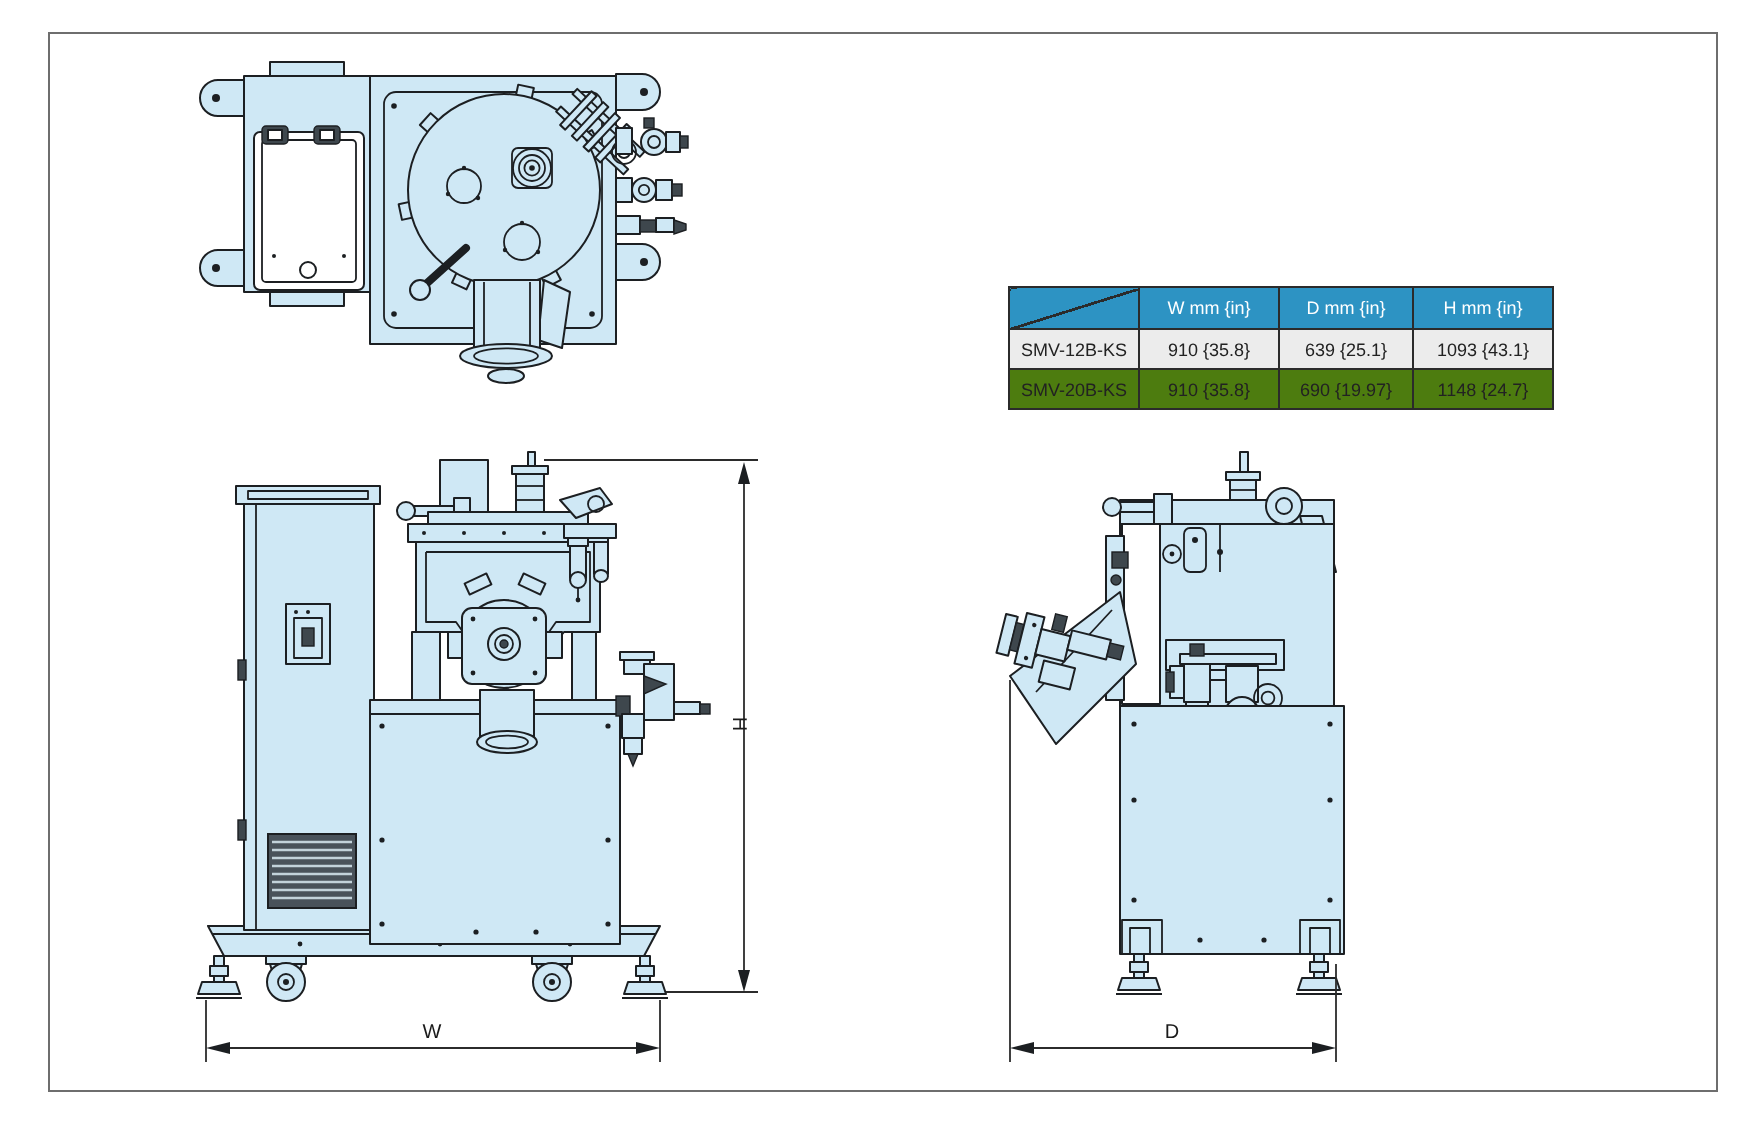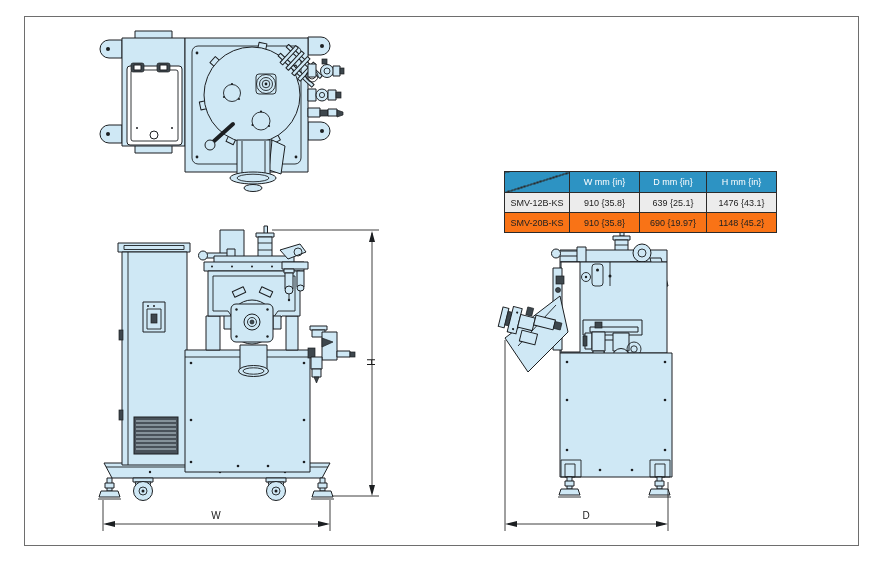--- a/index.html
+++ b/index.html
@@ -18,31 +18,31 @@
   .n  { fill:none; stroke:var(--line,#1c1f22); stroke-width:0.9; stroke-linejoin:round; }
   .d  { fill:var(--dark-fill,#3e474d); stroke:var(--line,#1c1f22); stroke-width:0.7; }
   .b  { fill:var(--line,#1c1f22); stroke:none; }
   .dim  { stroke:var(--dim-line,#2b2b2b); stroke-width:0.9; fill:none; }
   .dimt { font:10px "Liberation Sans", sans-serif; fill:#1a1a1a; }
   .slat { stroke:#c2d2da; stroke-width:1.2; }
 
   
   .spec-table { position:absolute; left:504px; top:143px; border-collapse:collapse;
                 font:9px "Liberation Sans", sans-serif; color:#222;
-                border:1.5px solid var(--table-border,#2b2b2b);margin-top:28px; }
+                border:1.5px solid var(--table-border,#2b2b2b); }
   .spec-table th, .spec-table td { border:1px solid var(--table-border,#2b2b2b);
                 text-align:center; padding:0 2px; height:19px; font-weight:normal; }
   .spec-table thead th { background:var(--table-header-bg,#2d93c3); color:var(--table-header-text,#fff); height:20px; }
   .spec-table .c0 { width:60px; } .spec-table .c1 { width:65px; }
   .spec-table .c2 { width:62px; } .spec-table .c3 { width:65px; }
   .spec-table .corner { background-image:linear-gradient(to bottom right,
         transparent calc(50% - 0.7px), var(--table-border,#2b2b2b) calc(50% - 0.7px),
         var(--table-border,#2b2b2b) calc(50% + 0.7px), transparent calc(50% + 0.7px)); }
   .spec-table tr.alt td { background:var(--table-row-alt-bg,#ececec); }
-  .spec-table tr.plain td { background:#f97316; }
+  .spec-table tr.plain td { background:#4d7c0f; }
 </style>
 </head>
 <body>
 
 <div class="page">
   <div class="frame"></div>
 
   <svg class="view tv" viewBox="95 28 260 170">
     <g>
 
@@ -453,23 +453,23 @@
         <th class="c1">W mm {in}</th>
         <th class="c2">D mm {in}</th>
         <th class="c3">H mm {in}</th>
       </tr>
     </thead>
     <tbody>
       <tr class="alt">
         <td>SMV-12B-KS</td>
         <td>910 {35.8}</td>
         <td>639 {25.1}</td>
-        <td>1476 {43.1}</td>
+        <td>1093 {43.1}</td>
       </tr>
       <tr class="plain">
         <td>SMV-20B-KS</td>
         <td>910 {35.8}</td>
         <td>690 {19.97}</td>
-        <td>1148 {45.2}</td>
+        <td>1148 {24.7}</td>
       </tr>
     </tbody>
   </table>
 </div>
 
 </body></html>

